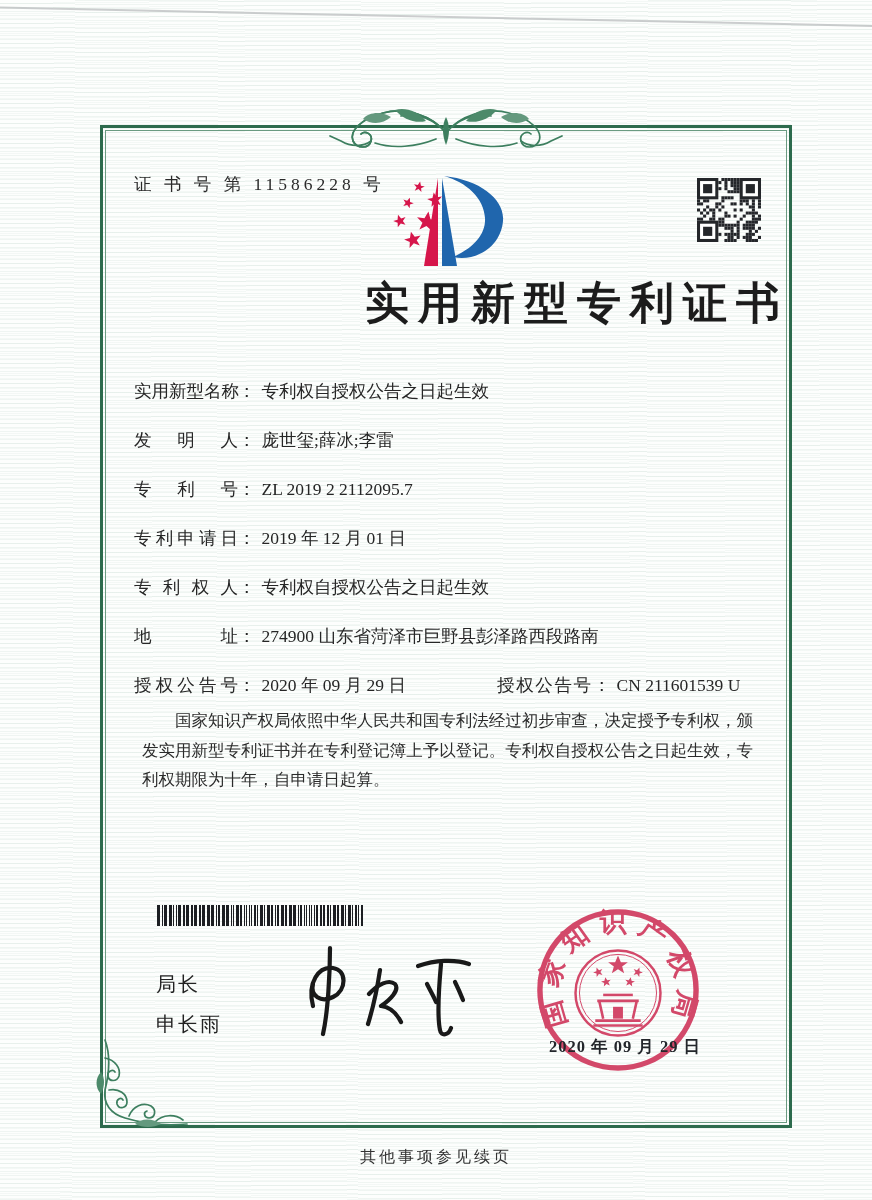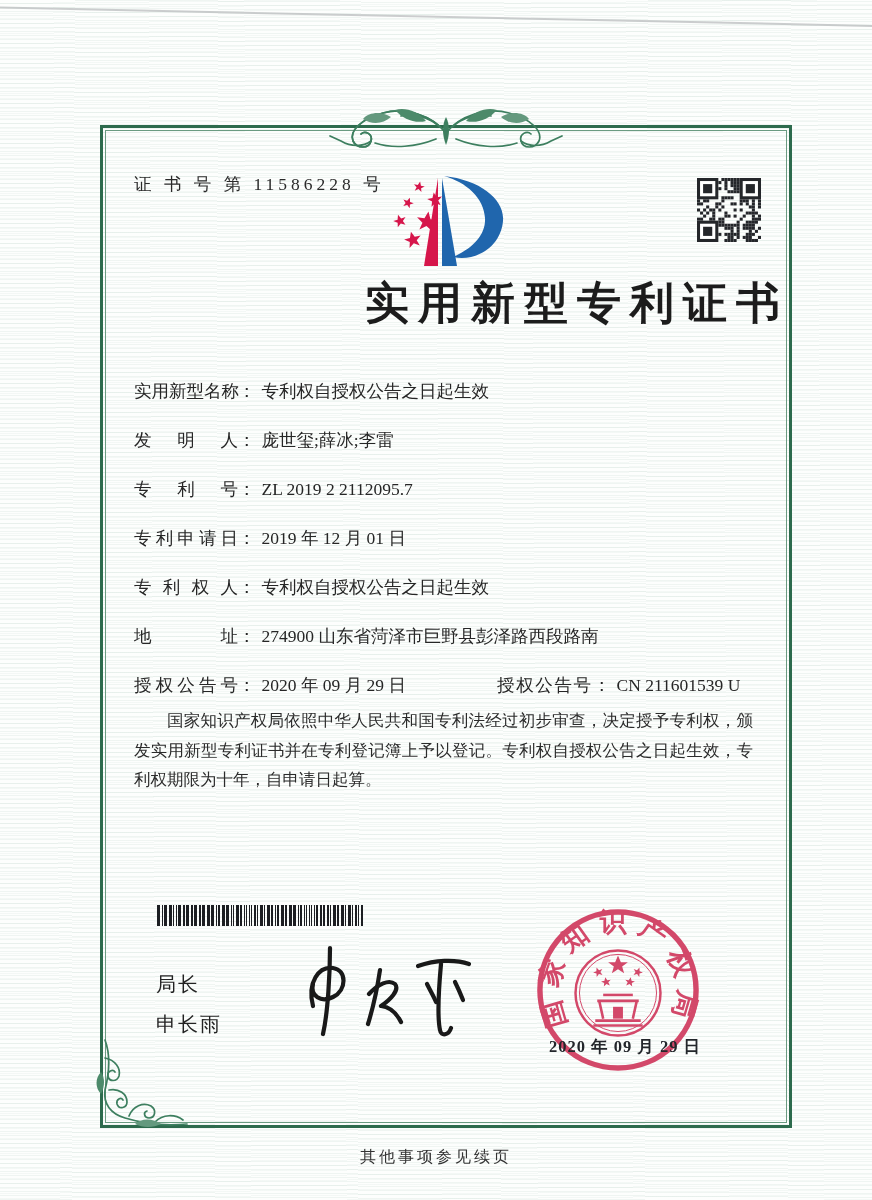--- a/index.html
+++ b/index.html
@@ -47,21 +47,21 @@
     vertical-align:top;
   }
   .fcolon { display:inline-block; margin-right:6px; }
   .grant-no-group { position:absolute; left:363px; top:0; }
   .grant-no-group .flabel { width:94px; margin-right:2px;}
   
   .paras {
     position:absolute; left:31px; right:36px; top:578px;
     font-size:16.5px; line-height:29.5px; color:#2b2b2b; text-align:justify;
   }
-  .paras p { text-indent:2em; }
+  .paras p { text-indent:2em;margin-left:8px; }
   
   .barcode { position:absolute; left:54px; top:777px; }
   .signer { position:absolute; left:53px; top:843px; font-size:20px; color:#222; font-family:"Liberation Sans","DejaVu Sans",sans-serif;}
   .signer div { margin-bottom:13px; letter-spacing:2px;}
   .signature { position:absolute; left:180px; top:808px; }
   .seal { position:absolute; left:431px; top:778px; }
   .seal-date {
     position:absolute; left:437px; top:908px; width:170px; text-align:center;
     font-size:16.5px; color:#23262b; letter-spacing:1px; white-space:nowrap; font-weight:600;
   }

